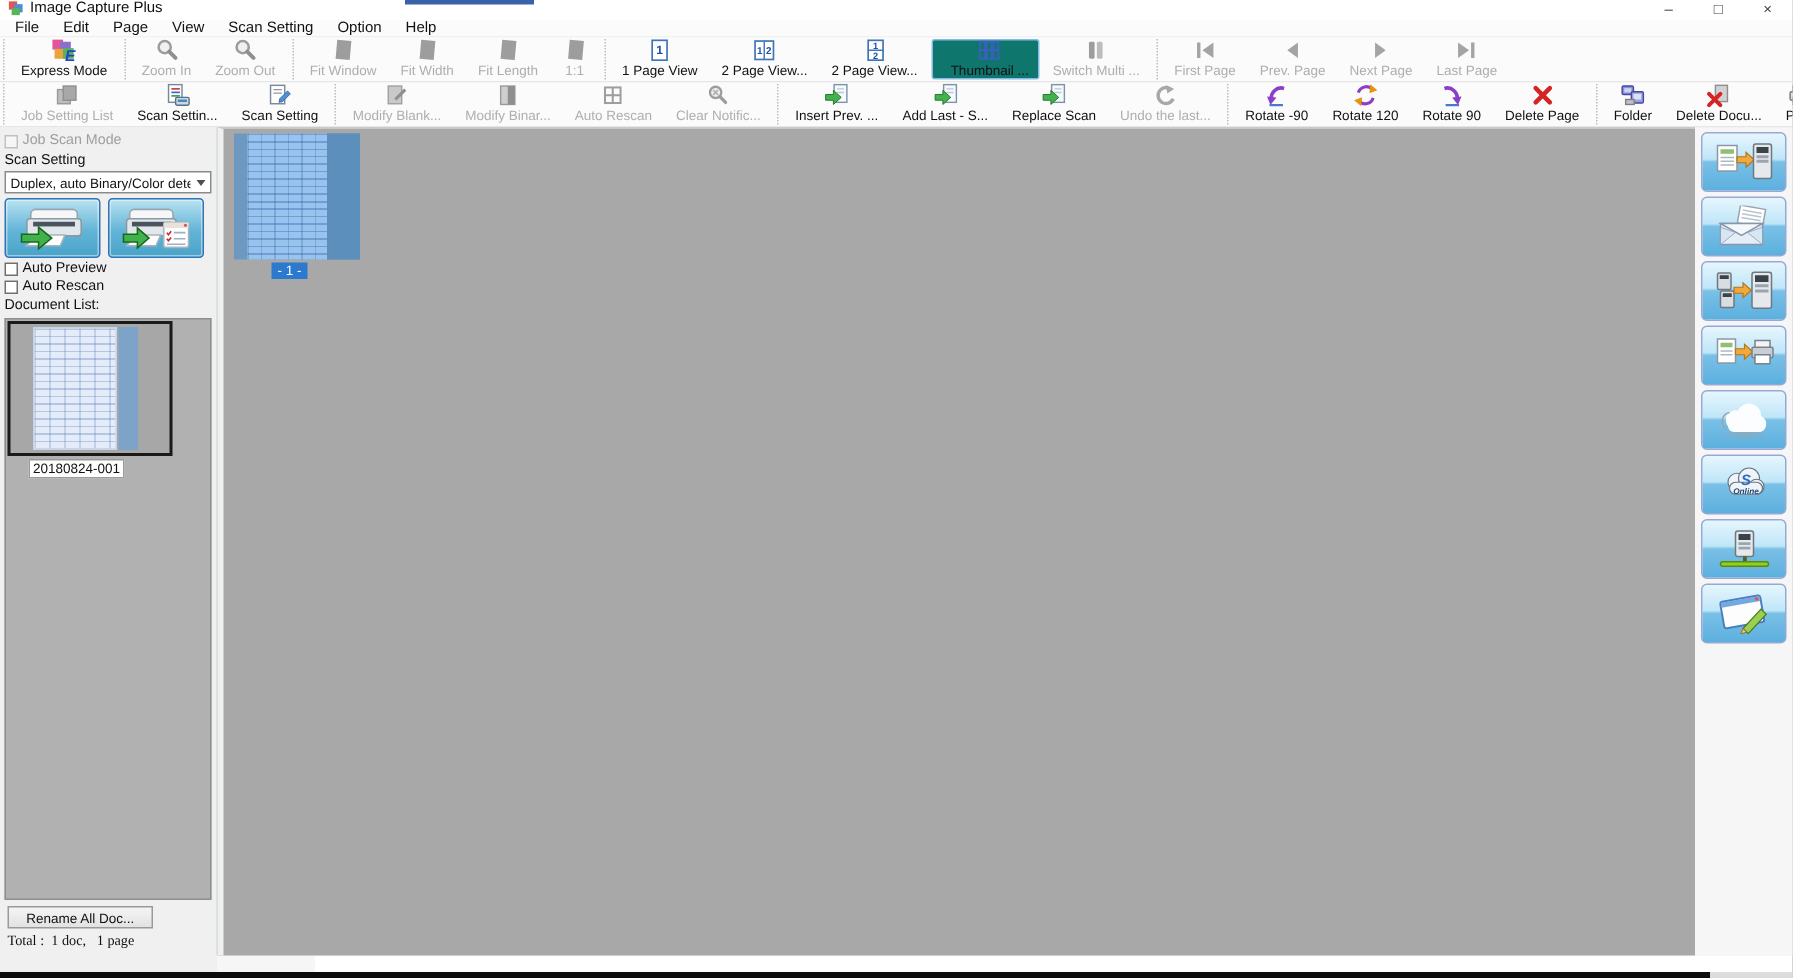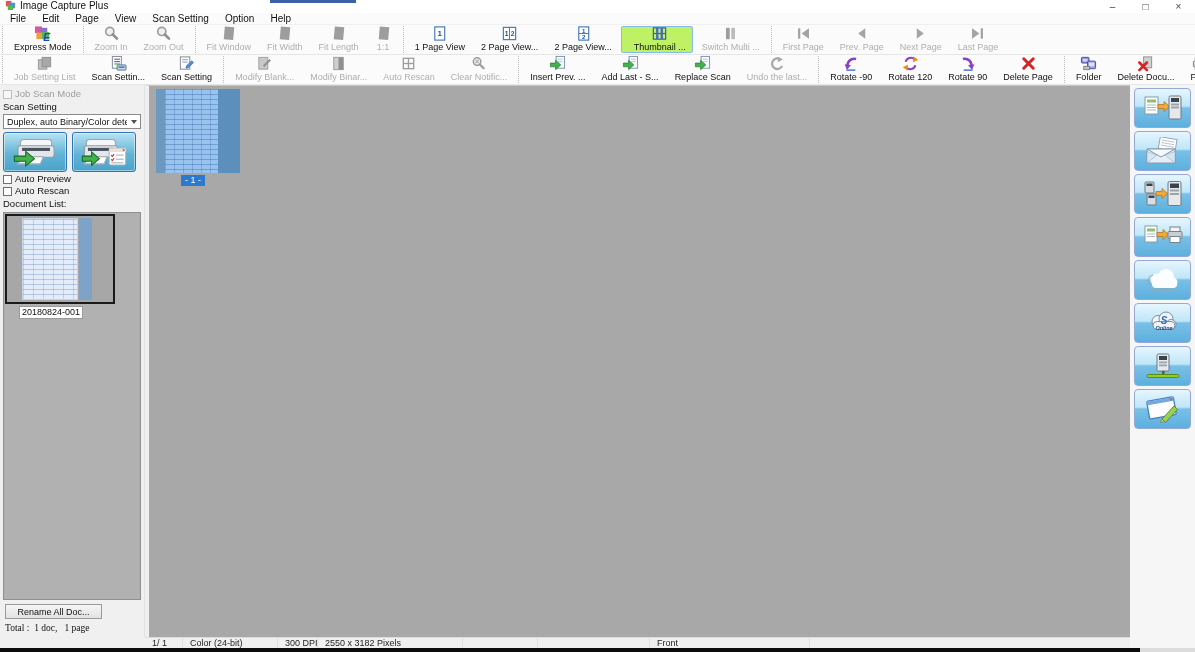--- a/index.html
+++ b/index.html
@@ -15,21 +15,21 @@
   .win-btn { width:33px; text-align:center; font-size:10px; line-height:13px; color:#444; }
 
   
   .menubar { height:12px; display:flex; align-items:center; background:#fbfbfb; font-size:10px; border-bottom:1px solid #f0f0f0; padding-left:2px; }
   .menu-item { padding:0 8px; line-height:12px; }
 
   
   .toolbar { height:30px; background:#fbfbfb; display:flex; align-items:stretch; border-bottom:1px solid #e6e6e6; padding-left:2px; }
   .tb-group { display:flex; border-left:1px dotted #bdbdbd; padding:0 3px; margin:1px 0; }
   .tb-btn { display:flex; flex-direction:column; align-items:center; justify-content:flex-end; padding:1px 6px 0; margin:0 1px; border:1px solid transparent; border-radius:2px; }
-  .tb-btn.active { background:#bef264; border-color:#84bce6;padding-left:12px; }
+  .tb-btn.active { background:#0f766e; border-color:#84bce6;padding-left:12px; }
   .tb-label { font-size:9px; line-height:10px; color:#111; white-space:nowrap; }
   .tb-btn.disabled .tb-label { color:#aeaeae; }
   .ico { display:block; line-height:0; }
   .tb-btn .ico svg { width:17px; height:17px; }
   svg text { font-family:"Liberation Sans", sans-serif; }
 
   
   .content { display:flex; height:552px; background:#f0f0f0; }
 
   
@@ -582,29 +582,19 @@
             </g>
             <polygon points="19,24 31,11 34.5,14.5 22.5,27.5" fill="#9ad052" stroke="#4e7a22" stroke-width="0.8"></polygon>
             <polygon points="19,24 17.5,27.5 21.5,26.5" fill="#e8c87a" stroke="#8a6a2a" stroke-width="0.6"></polygon>
           </svg></span>
       </div>
     </div>
 </div>
 
 <div class="status-row">
   <div class="status-left"></div>
-  <div class="statusbar">
-      <span class="cell" style="width: 38px;">1/ 1</span>
-      <span class="cell" style="width: 95px;">Color (24-bit)</span>
-      <span class="cell" style="width: 40px;">300 DPI</span>
-      <span class="cell" style="width: 145px;">2550 x 3182 Pixels</span>
-      <span class="cell" style="width: 75px;"></span>
-      <span class="cell" style="width: 112px;"></span>
-      <span class="cell" style="width: 160px;">Front</span>
-      <span class="cell flexcell"></span>
-    </div>
   <div class="status-right"></div>
 </div>
 
 <div class="bottom">
   <div class="bottom-black"></div>
   <div class="bottom-corner"></div>
 </div>
 
 </body></html>

